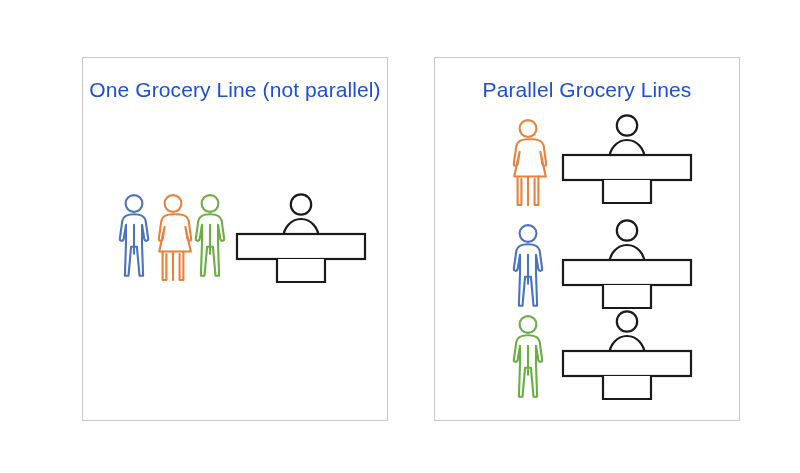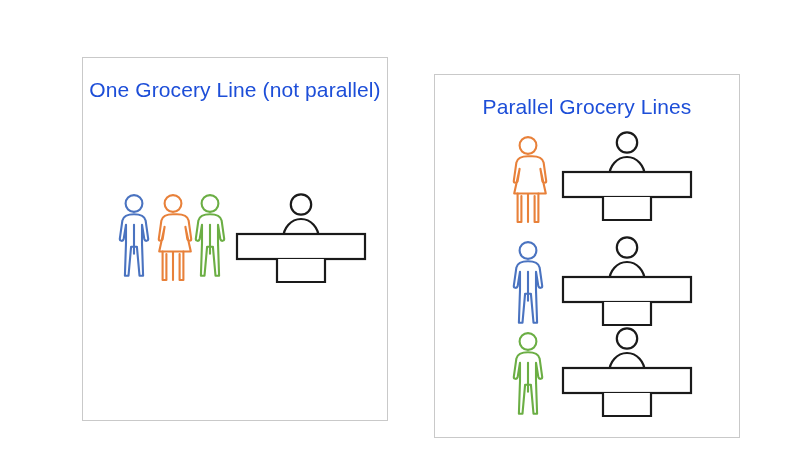--- a/index.html
+++ b/index.html
@@ -28,21 +28,21 @@
     border: 1px solid #c9c9c9;
   }
   #panel-left {
     left: 82px;
     top: 57px;
     width: 306px;
     height: 364px;
   }
   #panel-right {
     left: 434px;
-    top: 74px;
+    top: 57px;
     width: 306px;
     height: 364px;
   }
 
   .panel-title {
     position: absolute;
     left: 0;
     right: 0;
     top: 20px;
     text-align: center;

